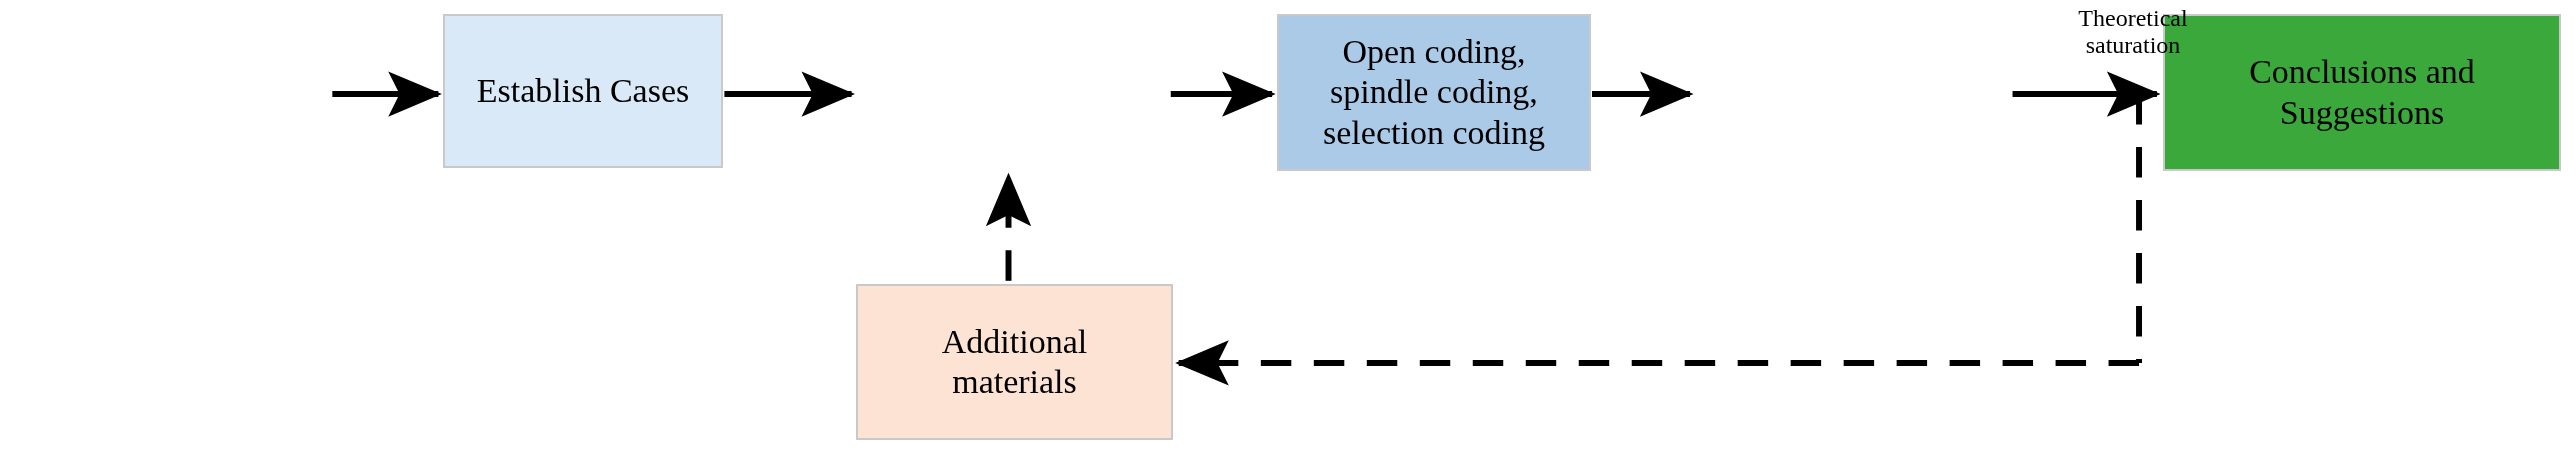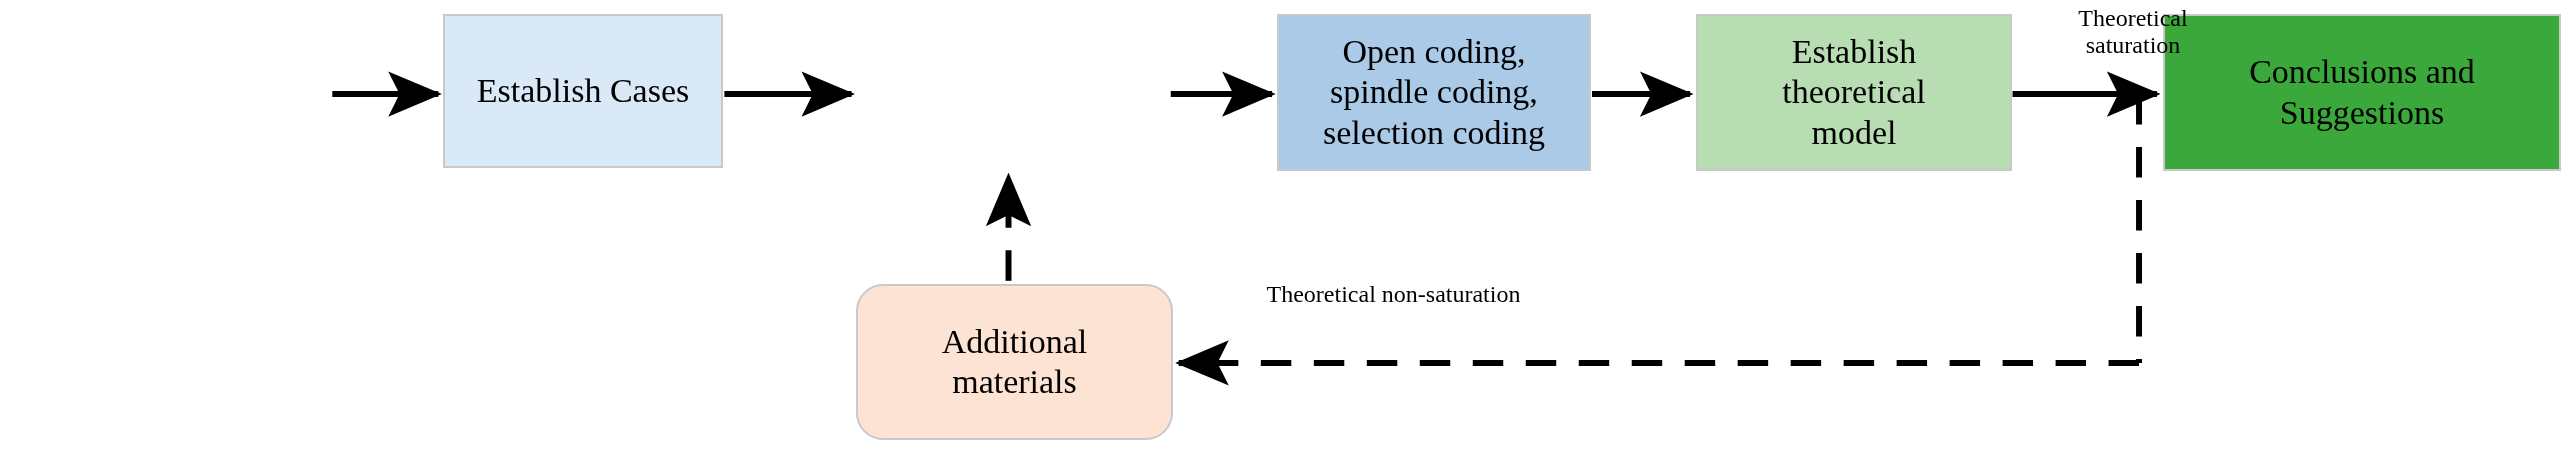--- a/index.html
+++ b/index.html
@@ -90,29 +90,25 @@
   </svg>
 
 
   <div class="node" style="left:443px; top:14px; width:280px; height:154px; background:#d9e9f7;">Establish Cases</div>
 
 
   <div class="node" style="left:1277px; top:14px; width:314px; height:157px; background:#abcae8;">Open coding,
 spindle coding,
 selection coding</div>
 
-  <div class="node" style="left:1696px; top:14px; width:316px; height:157px; background:#b9ddb2;">Establish
-theoretical
-model</div>
 
   <div class="node" style="left:2163px; top:14px; width:398px; height:157px; background:#3aa83a;">Conclusions and
 Suggestions</div>
 
-  <div class="node" style="left:856px; top:284px; width:317px; height:156px; background:#fce3d3;border-radius:27px;">Additional
+  <div class="node" style="left:856px; top:284px; width:317px; height:156px; background:#fce3d3;">Additional
 materials</div>
 
   <div class="edge-label" style="left:2040px; top:5.3px; width:186px;">Theoretical
 saturation</div>
 
-  <div class="edge-label" style="left:1228px; top:281px; width:331px;">Theoretical non-saturation</div>
 
 </div>
 
 
 </body></html>

